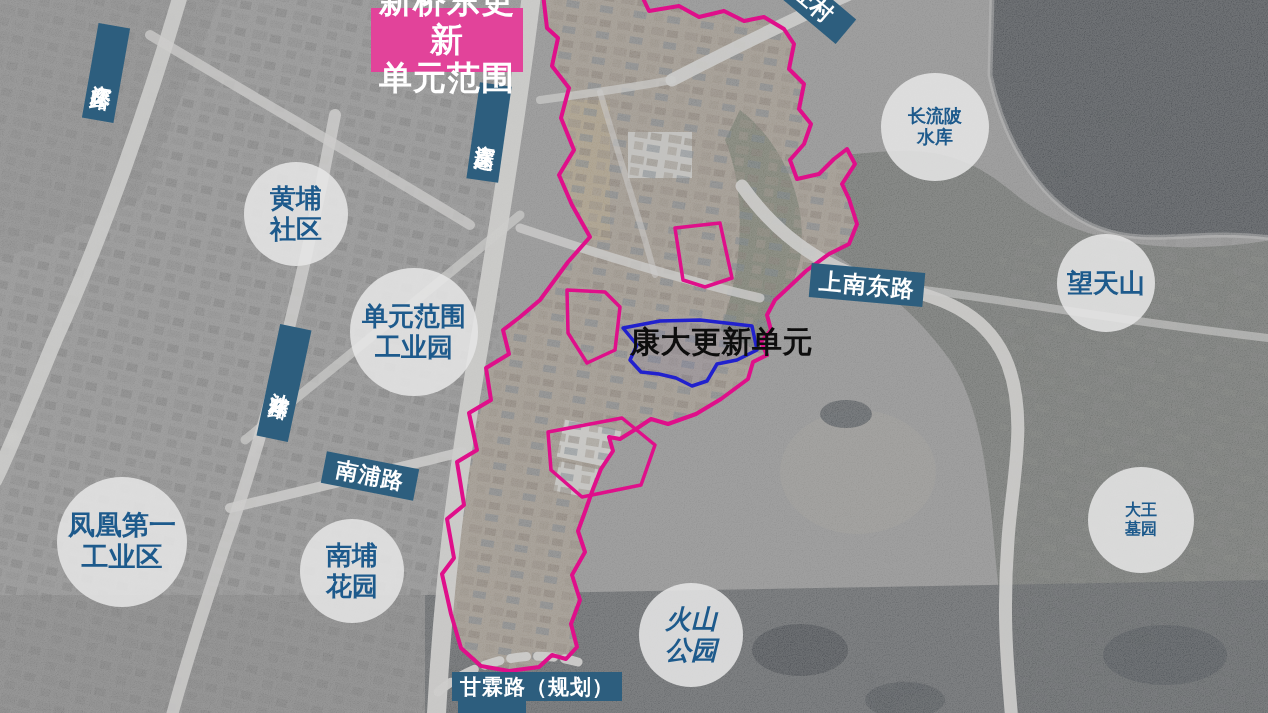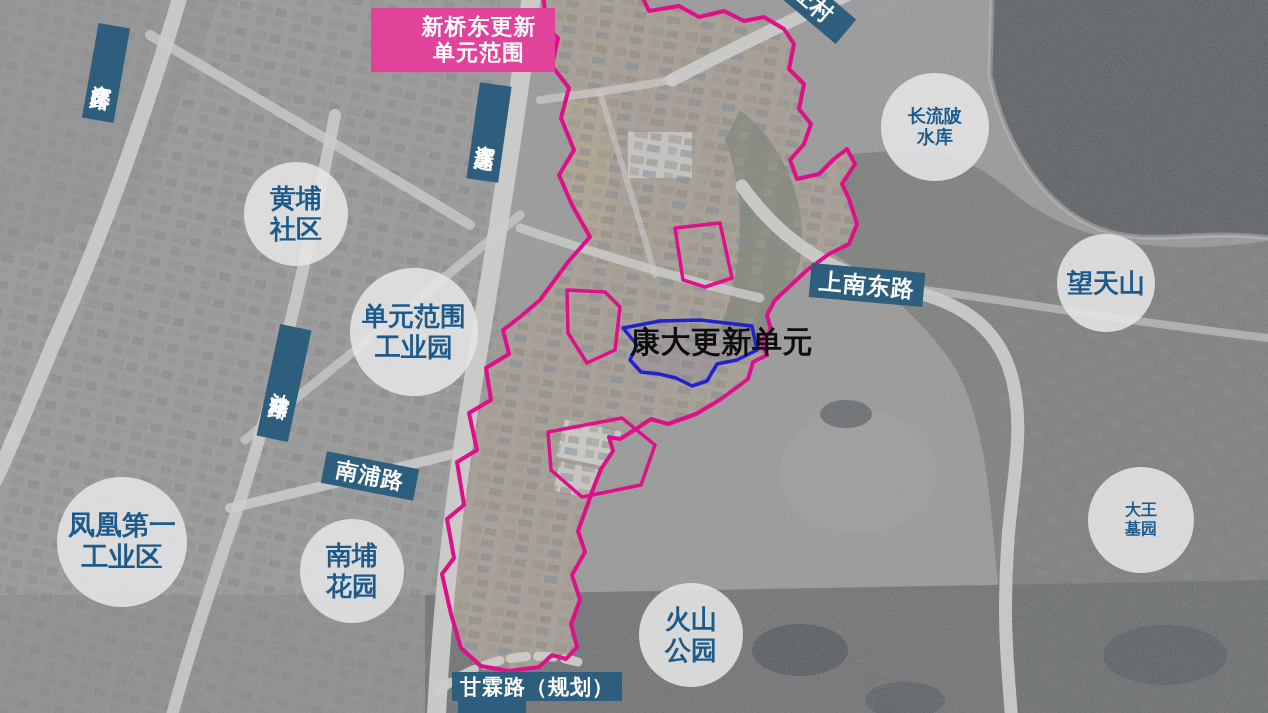--- a/index.html
+++ b/index.html
@@ -18,44 +18,44 @@
     color:#1d5a8c;font-weight:bold;line-height:1.18;
   }
   .al0{left:244px;top:162px;width:104px;height:104px;font-size:26px;}
   .al1{left:350px;top:268px;width:128px;height:128px;font-size:26px;}
   .al2{left:57px; top:477px;width:130px;height:130px;font-size:27px;}
   .al3{left:300px;top:519px;width:104px;height:104px;font-size:26px;text-align:right;}
   .al4{left:881px;top:73px; width:108px;height:108px;font-size:18px;}
   .al5{left:1057px;top:234px;width:98px;height:98px;font-size:26px;}
   .al6{left:800px;top:422px;width:112px;height:112px;font-size:27px;}
   .al7{left:1088px;top:467px;width:106px;height:106px;font-size:16px;}
-  .al8{left:639px;top:583px;width:104px;height:104px;font-size:26px;}
+  .al8{left:639px;top:583px;width:104px;height:104px;font-size:26px;font-style:italic;}
 
   
   .road-label{
     position:absolute;z-index:2;background:#2d5e7e;color:#fff;font-weight:bold;
     display:flex;align-items:center;justify-content:center;box-sizing:border-box;
     letter-spacing:1px;
   }
   .rv{writing-mode:vertical-lr;text-orientation:upright;letter-spacing:2px;}
   .rl0{left:90px; top:25px; width:32px;height:96px; font-size:20px;transform:rotate(10deg);}
   .rl1{left:473px;top:84px; width:32px;height:97px; font-size:20px;transform:rotate(8deg);}
   .rl2{left:268px;top:326px;width:32px;height:114px;font-size:19px;transform:rotate(12deg);}
   .rl3{left:810px;top:268px;width:114px;height:34px;font-size:23px;transform:rotate(5deg);}
   .rl4{left:323px;top:460px;width:94px; height:32px;font-size:22px;transform:rotate(11deg);}
   .rl5{left:452px;top:672px;width:170px;height:29px;font-size:21px;}
   .rl6{left:770px;top:-12px;width:86px;height:32px;font-size:22px;transform:rotate(40deg);}
   .clipped-label{position:absolute;z-index:2;left:458px;top:701px;width:68px;height:12px;background:#2d5e7e;}
 
   
   .banner{
     position:absolute;z-index:3;left:371px;top:8px;width:152px;height:64px;
-    background:#e2439a;color:#fff;font-weight:bold;font-size:22px;line-height:1.18;
+    background:#e2439a;color:#fff;font-weight:bold;font-size:33px;line-height:1.18;
     display:flex;align-items:center;justify-content:center;text-align:center;
-    white-space:pre-line;letter-spacing:1px;padding-left:32px;
+    white-space:pre-line;letter-spacing:1px;
   }
 
   
   .unit-label{
     position:absolute;z-index:2;left:630px;top:322px;width:140px;
     color:#0d0d0d;font-weight:bold;font-size:30px;
     letter-spacing:0.5px;white-space:nowrap;
   }
 </style>
 </head>

